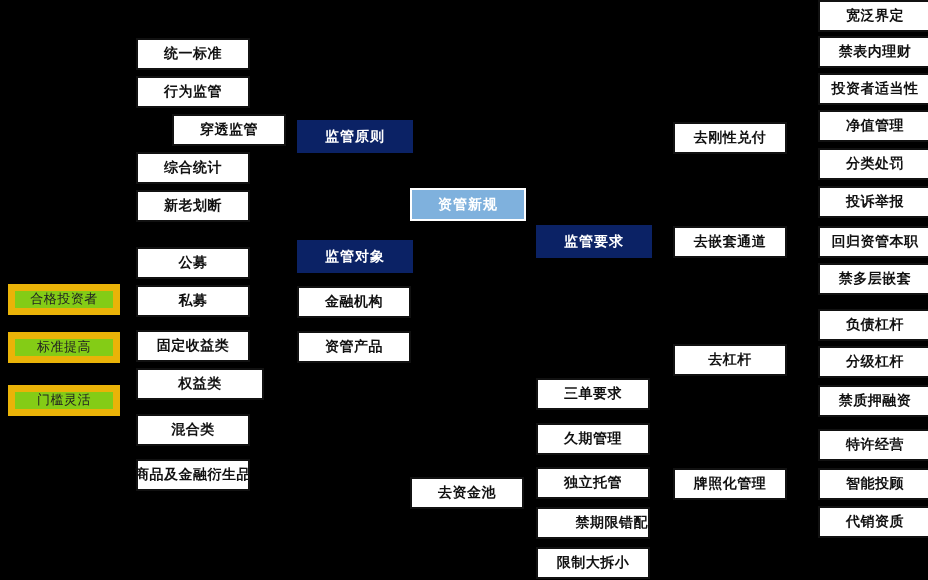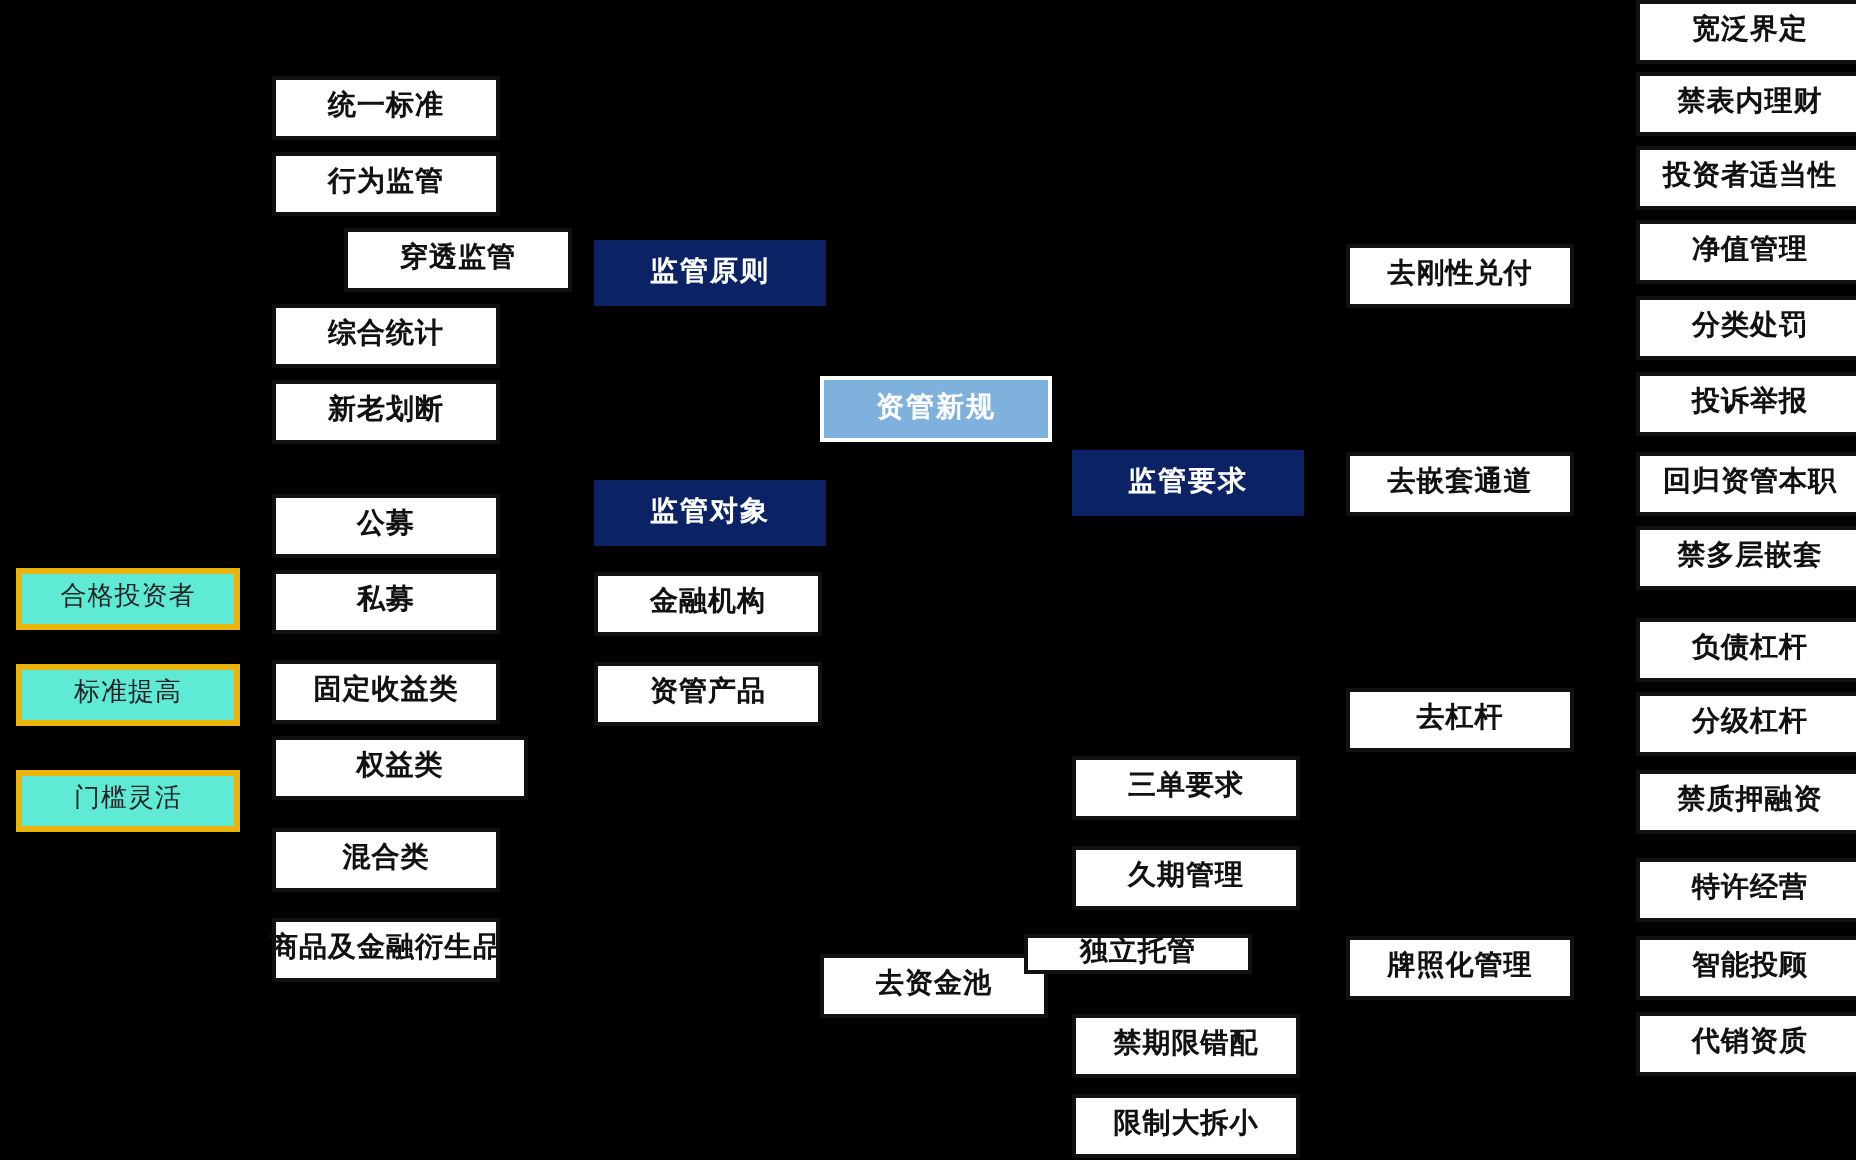--- a/index.html
+++ b/index.html
@@ -29,22 +29,22 @@
   .leaf {
     background: #ffffff;
     border: 2px solid #111111;
     color: #111111;
     font-weight: bold;
     font-size: 14px;
     letter-spacing: 0.5px;
   }
   
   .thin {
-    background: #5eead4;
-    border: 3px solid #eab308;
+    background: #84cc16;
+    border: 7px solid #eab308;
     color: #222222;
     font-weight: normal;
     font-size: 13px;
     letter-spacing: 0.5px;
   }
   
   .cat {
     background: #0b2265;
     border: none;
     color: #ffffff;
@@ -141,24 +141,24 @@
     </div>
     <div class="node leaf" style="left: 410px; top: 477px; width: 114px; height: 32px;">
       <span>去资金池</span>
     </div>
     <div class="node leaf" style="left: 536px; top: 378px; width: 114px; height: 32px;">
       <span>三单要求</span>
     </div>
     <div class="node leaf" style="left: 536px; top: 423px; width: 114px; height: 32px;">
       <span>久期管理</span>
     </div>
-    <div class="node leaf" style="left: 512px; top: 467px; width: 114px; height: 20px;">
+    <div class="node leaf" style="left: 536px; top: 467px; width: 114px; height: 32px;">
       <span>独立托管</span>
     </div>
-    <div class="node leaf" style="left: 536px; top: 507px; width: 114px; height: 32px;">
+    <div class="node leaf" style="left: 536px; top: 507px; width: 114px; height: 32px; justify-content: flex-end;">
       <span>禁期限错配</span>
     </div>
     <div class="node leaf" style="left: 536px; top: 547px; width: 114px; height: 32px;">
       <span>限制大拆小</span>
     </div>
     <div class="node leaf" style="left: 818px; top: 0px; width: 114px; height: 32px;">
       <span>宽泛界定</span>
     </div>
     <div class="node leaf" style="left: 818px; top: 36px; width: 114px; height: 32px;">
       <span>禁表内理财</span>

